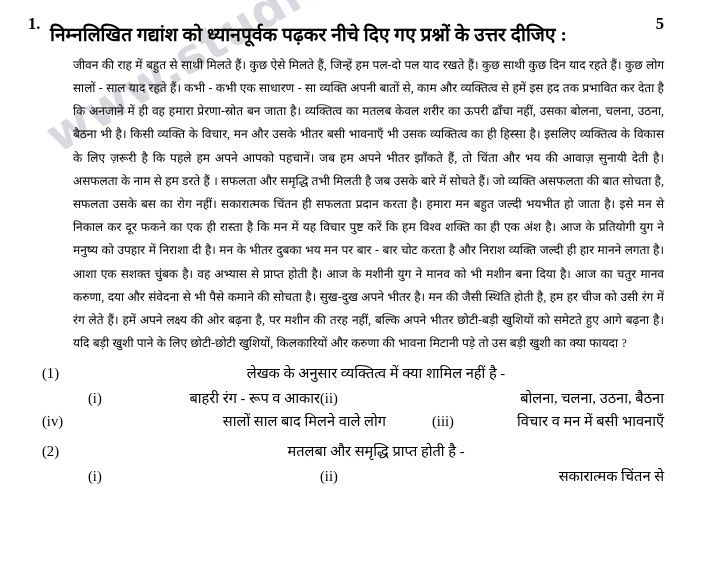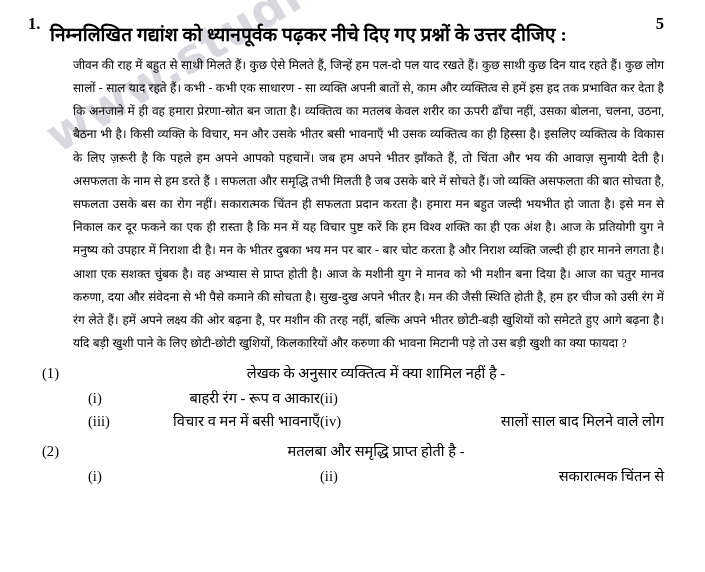--- a/index.html
+++ b/index.html
@@ -163,30 +163,31 @@
         <div class="q-stem-text">लेखक के अनुसार व्यक्तित्व में क्या शामिल नहीं है  -</div>
       </div>
       <div class="options">
         <div class="option-row">
           <div class="opt opt-a">
             <div class="opt-label">(i)</div>
             <div class="opt-text">बाहरी रंग - रूप व आकार</div>
           </div>
           <div class="opt opt-b">
             <div class="opt-label-wide">(ii)</div>
+            <div class="opt-text">बोलना, चलना, उठना, बैठना</div>
           </div>
         </div>
         <div class="option-row">
+          <div class="opt opt-b">
+            <div class="opt-label-wide">(iv)</div>
+            <div class="opt-text">सालों साल बाद मिलने वाले लोग</div>
+          </div>
           <div class="opt opt-a">
             <div class="opt-label">(iii)</div>
             <div class="opt-text">विचार व मन में बसी भावनाएँ</div>
-          </div>
-          <div class="opt opt-b">
-            <div class="opt-label-wide">(iv)</div>
-            <div class="opt-text">सालों साल बाद मिलने वाले लोग</div>
           </div>
         </div>
       </div>
     </div>
 
     <div class="question-block">
       <div class="q-stem">
         <div class="q-label">(2)</div>
         <div class="q-stem-text">मतलबा और समृद्धि प्राप्त होती है -</div>
       </div>

